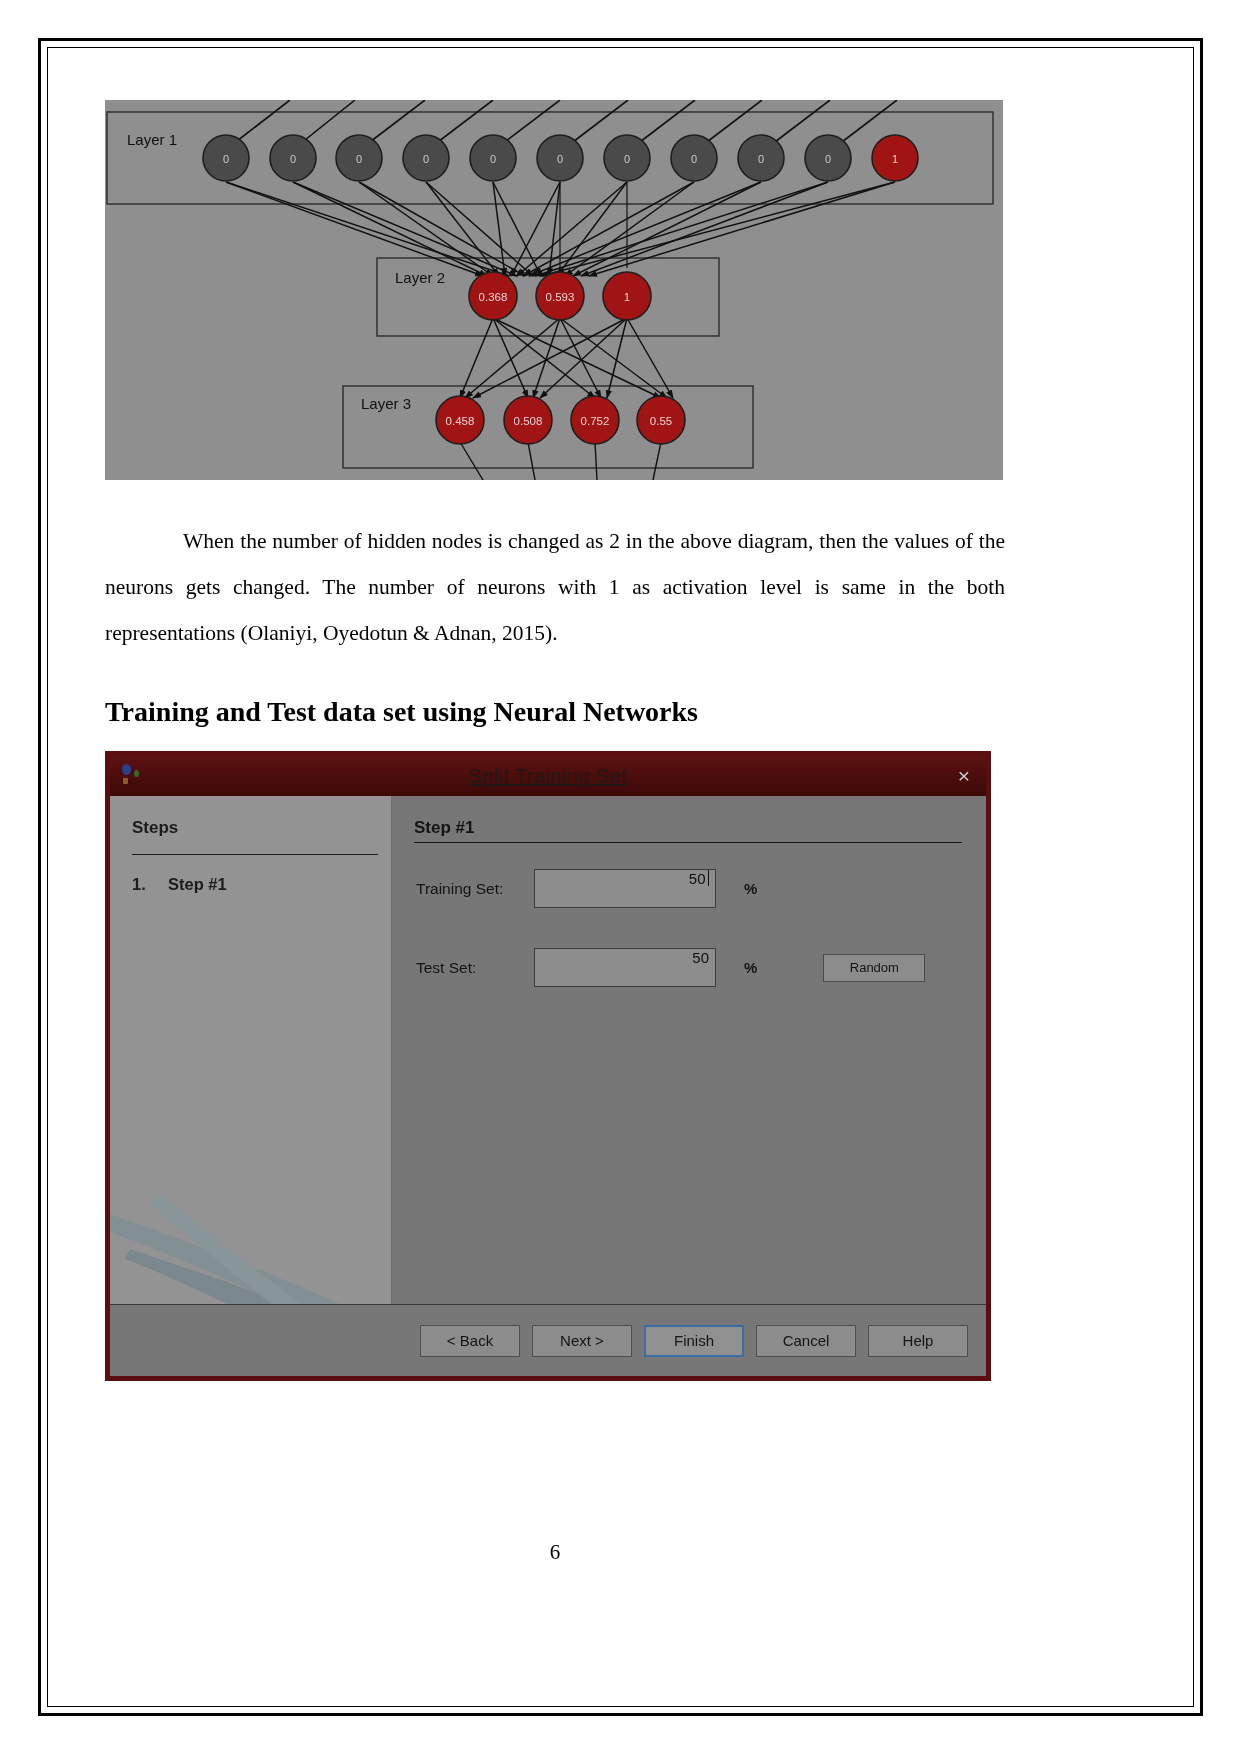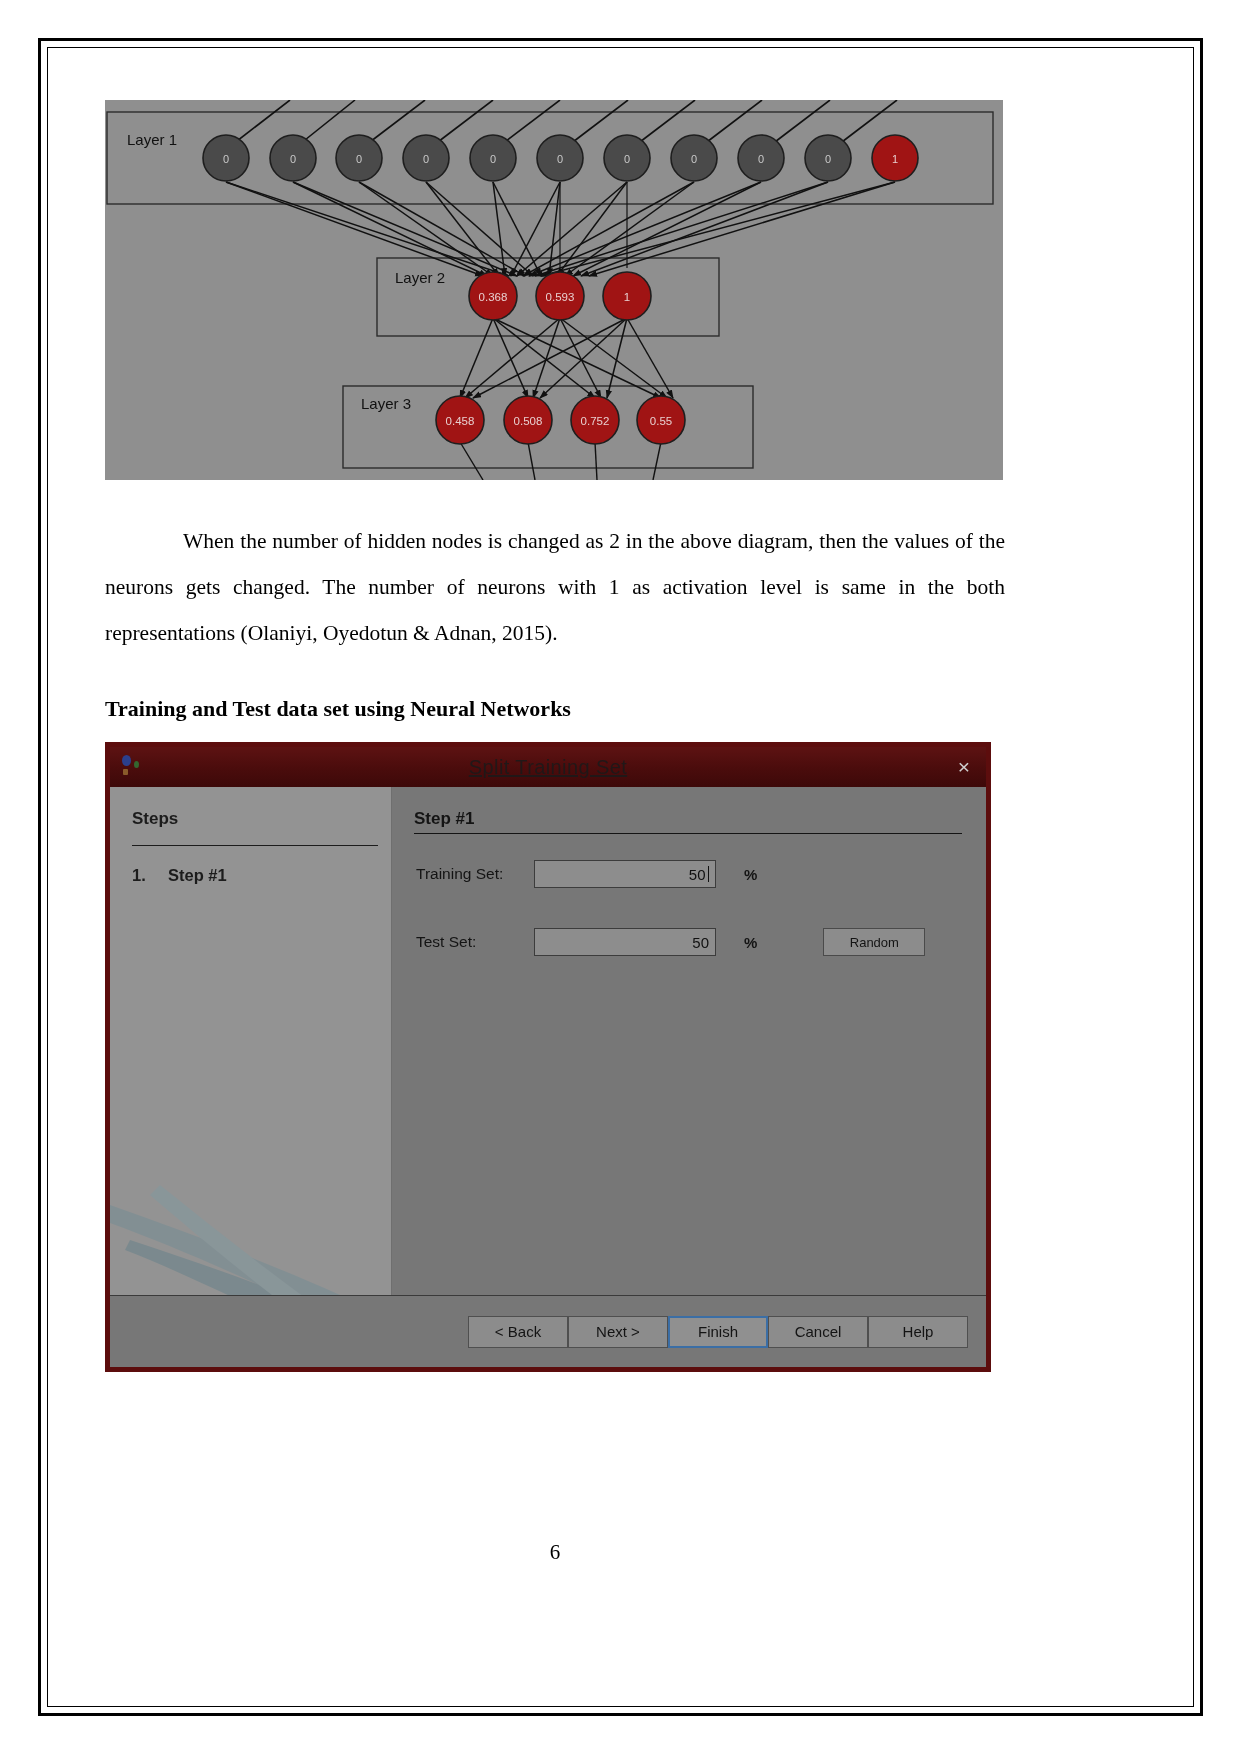--- a/index.html
+++ b/index.html
@@ -47,21 +47,21 @@
   .body-para {
     margin-top: 38px;
     font-size: 21.5px;
     line-height: 46px;
     text-align: justify;
     color: #000000;
     text-indent: 78px;
   }
   .section-heading {
     margin-top: 40px;
-    font-size: 22px;
+    font-size: 28px;
     font-weight: bold;
     color: #000000;
   }
 
   
   .dialog-wrap {
     margin-top: 20px;
     width: 886px;
     height: 630px;
     background: #5c0d0d;
@@ -174,25 +174,24 @@
   .row-training { margin-top: 26px; }
   .row-test { margin-top: 40px; }
   .field-label {
     font-family: "Liberation Sans", sans-serif;
     font-size: 15.5px;
     color: #141414;
     width: 118px;
   }
   .field-input {
     width: 182px;
-    height: 28px;
+    height: 39px;
     background: #8d8d8d;
     border: 1.5px solid #3c3c3c;
     display: flex;
-    align-items: center;
     justify-content: flex-end;
     padding-right: 6px;
     font-family: "Liberation Sans", sans-serif;
     font-size: 15px;
     color: #111111;
     position: relative;
   }
   .caret {
     display: inline-block;
     width: 1.5px;
@@ -222,20 +221,21 @@
   }
 
   .dialog-footer {
     flex: 0 0 72px;
     border-top: 1.5px solid #3a3a3a;
     background: #777777;
     display: flex;
     align-items: center;
     justify-content: flex-end;
     padding-right: 18px;
+    gap: 12px;
   }
   .footer-btn {
     width: 100px;
     height: 32px;
     background: #8c8c8c;
     border: 1.5px solid #4f4f4f;
     font-family: "Liberation Sans", sans-serif;
     font-size: 15px;
     color: #141414;
     display: flex;

